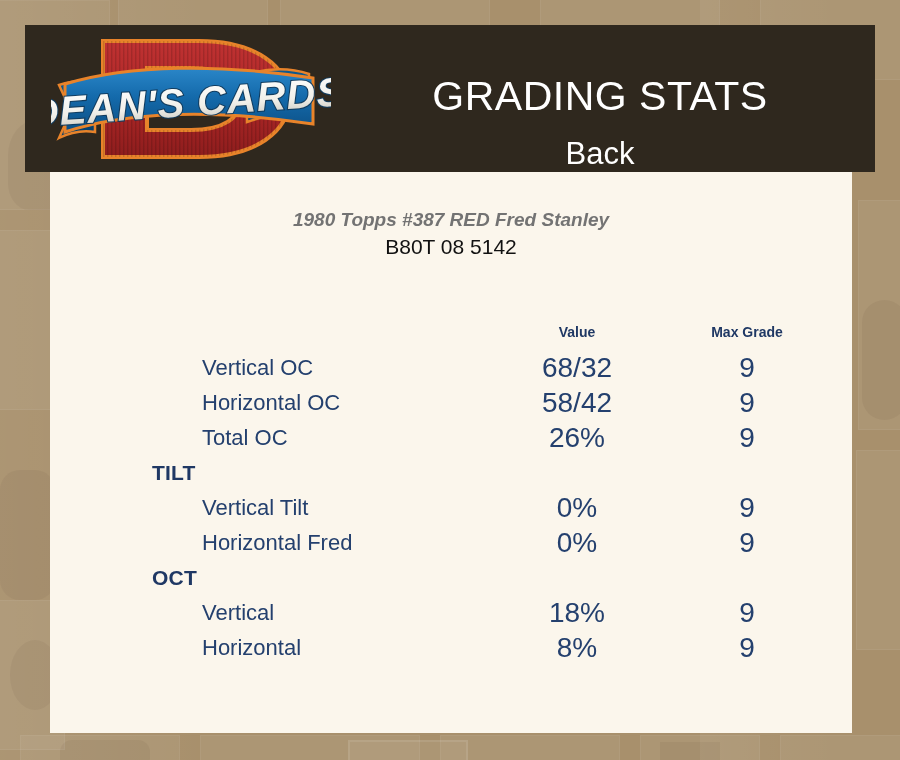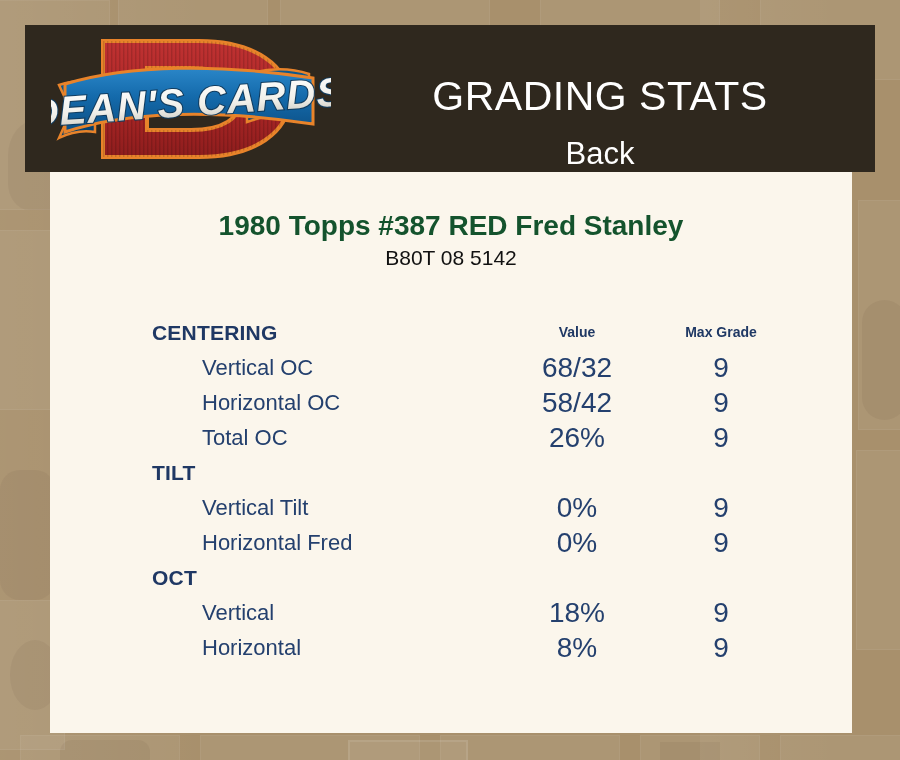--- a/index.html
+++ b/index.html
@@ -95,24 +95,25 @@
 
   
   #card-title-block {
     position: absolute;
     left: 0;
     top: 36px;
     width: 100%;
     text-align: center;
   }
   #card-title {
-    color: #14532d;
-    font-size: 28px;
+    color: #737373;
+    font-size: 19px;
     font-weight: bold;
     line-height: 1.3;
+    font-style: italic;
   }
   #card-serial {
     color: #111111;
     font-size: 21px;
     font-weight: 400;
     line-height: 1.35;
   }
 
   
   #stats-table {
@@ -134,21 +135,21 @@
     font-weight: bold;
     letter-spacing: 0.2px;
   }
   .col-value, .col-grade {
     position: absolute;
     color: #1f3864;
     font-size: 28px;
     text-align: center;
   }
   .col-value  { left: 355px; width: 140px; }
-  .col-grade  { left: 499px; width: 140px; }
+  .col-grade  { left: 525px; width: 140px; }
   .section-head .col-value,
   .section-head .col-grade {
     font-weight: bold;
     font-size: 14px;
   }
   .data-row .label {
     position: absolute;
     left: 50px;
     color: #24406e;
     font-size: 22px;
@@ -245,21 +246,20 @@
 <div id="content-panel">
 
   <div id="card-title-block">
     <div id="card-title">1980 Topps #387 RED Fred Stanley</div>
     <div id="card-serial">B80T 08 5142</div>
   </div>
 
   <div id="stats-table">
 
     <div class="stats-row section-head">
-      <span class="label">CENTERING</span>
       <span class="col-value">Value</span>
       <span class="col-grade">Max Grade</span>
     </div>
     <div class="stats-row data-row">
       <span class="label">Vertical OC</span>
       <span class="col-value">68/32</span>
       <span class="col-grade">9</span>
     </div>
     <div class="stats-row data-row">
       <span class="label">Horizontal OC</span>

